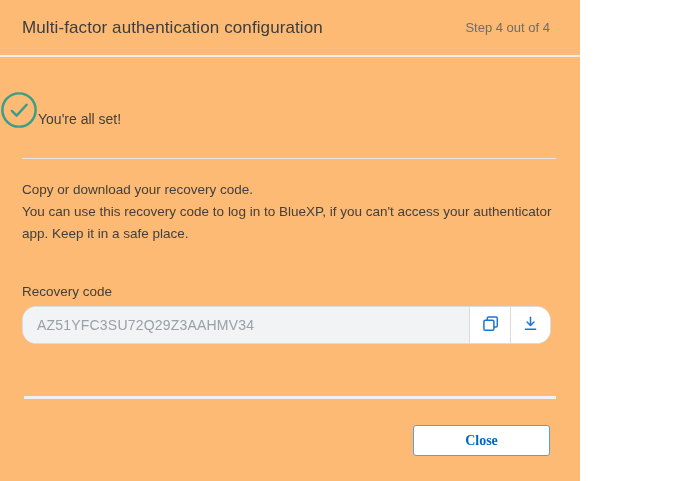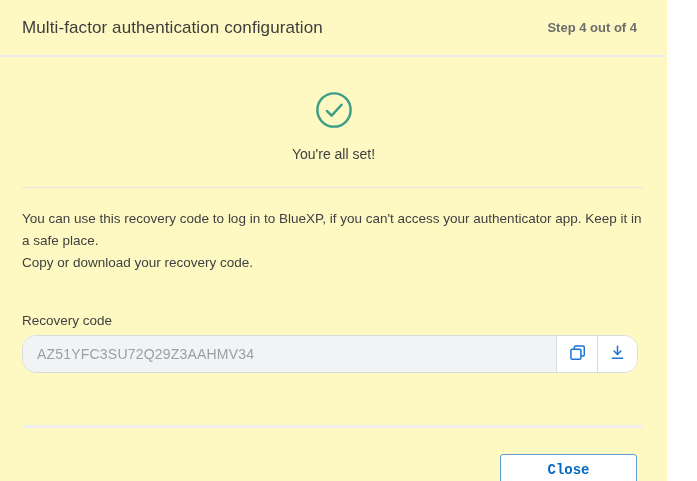--- a/index.html
+++ b/index.html
@@ -3,56 +3,56 @@
 <meta charset="utf-8">
 <style>
   * { margin: 0; padding: 0; box-sizing: border-box; }
   html, body { background: #ffffff; }
   body {
     font-family: "Liberation Sans", sans-serif;
     color: #404040;
     width: 697px;
   }
   .dialog {
-    width: 667px;
+    width: 580px;
     height: 481px;
-    background: #fef9c3;
+    background: #fdba74;
     overflow: hidden;
     position: relative;
   }
 
   
   .dlg-header {
     height: 55px;
     display: flex;
     align-items: center;
     justify-content: space-between;
     padding: 0 30px 0 22px;
   }
   .dlg-title {
     font-size: 17px;
     font-weight: 400;
     color: #3d3d3d;
     letter-spacing: 0.1px;
   }
   .step-indicator {
     font-size: 13px;
-    font-weight: 700;
+    font-weight: 400;
     color: #6d6d6d;
   }
 
   .divider-1 { height: 2px; background: #ededed; }
   .divider-2 { height: 1px; background: #e4e4e4; margin: 25px 24px 0 22px; }
   .divider-3 { height: 3px; background: #f0f0f0; margin: 52px 24px 0 24px; }
 
   
   .success-block {
     padding-top: 34px;
     display: flex;
-    flex-direction: column;
+    flex-direction: row;
     align-items: center;
   }
   .success-msg {
     margin-top: 13px;
     font-size: 14px;
     color: #404040;
   }
 
   
   .instructions {
@@ -110,21 +110,21 @@
     justify-content: flex-end;
     padding-right: 30px;
   }
   .close-btn {
     width: 137px;
     height: 31px;
     background: #ffffff;
     border: 1px solid #5e9ed6;
     border-radius: 3px;
     color: #0067c5;
-    font-family: Liberation Mono, monospace;
+    font-family: Liberation Serif, serif;
     font-size: 14px;
     font-weight: 700;
     cursor: pointer;
   }
 </style>
 </head>
 <body>
 
 <div class="dialog">
 
@@ -141,22 +141,22 @@
         <circle cx="20" cy="20" r="17.5" fill="none" stroke="#3b9e87" stroke-width="2.6"></circle>
         <path d="M12.5 21 L17.5 26 L28 14.5" fill="none" stroke="#3b9e87" stroke-width="2.6" stroke-linecap="round" stroke-linejoin="round"></path>
       </svg>
     </span>
     <div class="success-msg">You're all set!</div>
   </div>
 
   <div class="divider-2"></div>
 
   <div class="instructions">
+    <p>Copy or download your recovery code.</p>
     <p>You can use this recovery code to log in to BlueXP, if you can't access your authenticator app. Keep it in a safe place.</p>
-    <p>Copy or download your recovery code.</p>
   </div>
 
   <div class="recovery-section">
     <label class="recovery-label">Recovery code</label>
     <div class="code-row">
       <input class="code-input" type="text" readonly="" value="AZ51YFC3SU72Q29Z3AAHMV34" style="">
       <button class="icon-btn copy" title="">
         <span>
           <svg viewBox="0 0 16 16" width="17" height="17" aria-hidden="true">
             <rect x="5" y="1.8" width="9.4" height="9.4" rx="1.2" fill="none" stroke="#1a73d2" stroke-width="1.4"></rect>

